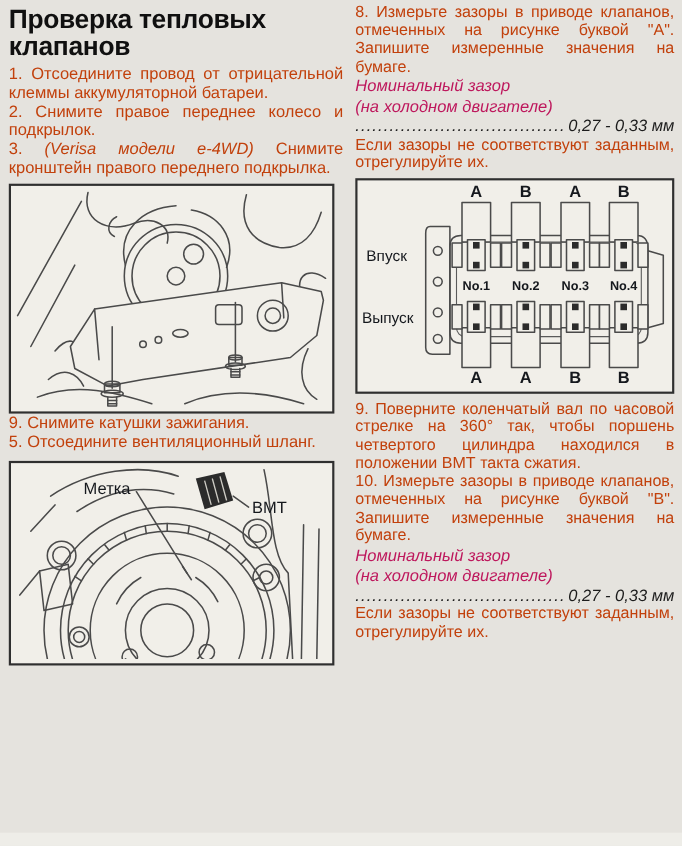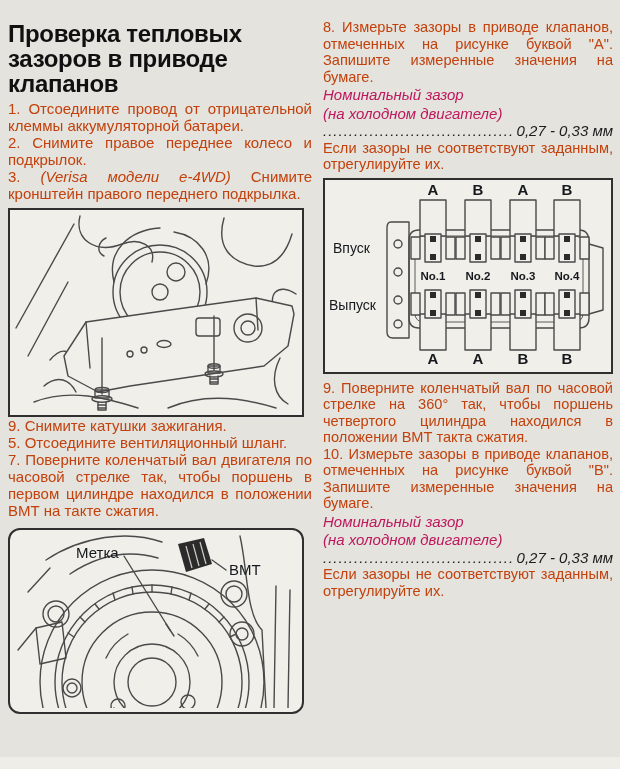--- a/index.html
+++ b/index.html
@@ -4,21 +4,21 @@
 <style>
   html,body{margin:0;padding:0;}
   .page{
     position:relative;
     width:620px;height:769px;
     background:#e5e3de;
     font-family:"Liberation Sans", sans-serif;
     color:#1e1e1e;
     overflow:hidden;
   }
-  .col{position:absolute;top:16px;}
+  .col{position:absolute;top:0;}
   .col-left{left:8px;width:304px;padding-top:5px;}
   .col-right{left:323px;width:290px;padding-top:3px;}
   h1.title{
     margin:0 0 4px 0;
     font-size:24px;line-height:25px;font-weight:bold;color:#101010;
     letter-spacing:-0.3px;
   }
   p.step{
     margin:0;font-size:15px;line-height:17px;text-align:justify;color:#c2410c;
   }
@@ -29,40 +29,39 @@
     font-size:15px;line-height:17.5px;font-style:italic;color:#1c1c1c;margin:0;
   }
   .dotline .dots{flex:1;overflow:hidden;white-space:nowrap;letter-spacing:1px;}
   .dotline .val{white-space:nowrap;padding-left:4px;}
   .figure{
     background:#f1efe9;
     border:2px solid #2f2f2f;
     overflow:hidden;
   }
   .fig-engine{margin-top:6px;width:292px;height:205px;}
-  .fig-flywheel{margin-top:9px;width:292px;height:182px;border-radius:12px;}
+  .fig-flywheel{margin-top:9px;width:292px;height:182px;}
   .fig-valves{margin-top:5px;margin-bottom:6px;width:286px;height:192px;}
   svg{display:block;}
   .ln{stroke:#4a4a4a;fill:none;stroke-width:1.4;stroke-linecap:round;stroke-linejoin:round;}
   .ln-thin{stroke:#5a5a5a;fill:none;stroke-width:1;}
   .filled{fill:#f1efe9;stroke:#4a4a4a;stroke-width:1.4;stroke-linejoin:round;}
   .dark{fill:#2b2b2b;stroke:none;}
   .hatch{stroke:#cfcdc6;stroke-width:1.2;fill:none;}
   .svgtxt{font-family:"Liberation Sans", sans-serif;fill:#15181d;}
   .bottom-strip{position:absolute;left:0;bottom:0;width:100%;height:12px;background:#eeede8;}
 </style>
 </head>
 <body>
 
 <div class="page">
 
   <div class="col col-left">
     <h1 class="title">
       <div>Проверка тепловых</div>
-      <div>зазоров в приводе</div>
       <div>клапанов</div>
     </h1>
     <p class="step">1. Отсоедините провод от отрицательной клеммы аккумуляторной батареи.</p>
     <p class="step">2. Снимите правое переднее колесо и подкрылок.</p>
     <p class="step"><span>3. </span><i>(Verisa модели e-4WD)</i><span> Снимите кронштейн правого переднего подкрылка.</span></p>
 
     <div class="figure fig-engine">
       <svg width="288" height="201" viewBox="0 0 288 201">
         <g class="ln">
           <path d="M6,118 L64,14"></path>
@@ -108,21 +107,20 @@
           <ellipse cx="204" cy="156" rx="6" ry="2.2"></ellipse>
           <ellipse cx="204" cy="164" rx="9" ry="3"></ellipse>
           <path d="M200,166 v8 h8 v-8"></path>
           <path d="M200,169 h8 M200,172 h8"></path>
         </g>
       </svg>
     </div>
 
     <p class="step">9. Снимите катушки зажигания.</p>
     <p class="step">5. Отсоедините вентиляционный шланг.</p>
-    <p class="step">7. Поверните коленчатый вал двигателя по часовой стрелке так, чтобы поршень в первом цилиндре находился в положении ВМТ на такте сжатия.</p>
 
     <div class="figure fig-flywheel">
       <svg width="288" height="178" viewBox="0 0 288 178">
         <g class="ln">
           <circle cx="142" cy="152" r="112"></circle>
           <circle cx="142" cy="152" r="97"></circle>
           <circle cx="142" cy="152" r="90"></circle>
           <circle cx="142" cy="152" r="70"></circle>
           <circle cx="142" cy="152" r="38"></circle>
           <circle cx="142" cy="152" r="24"></circle>

